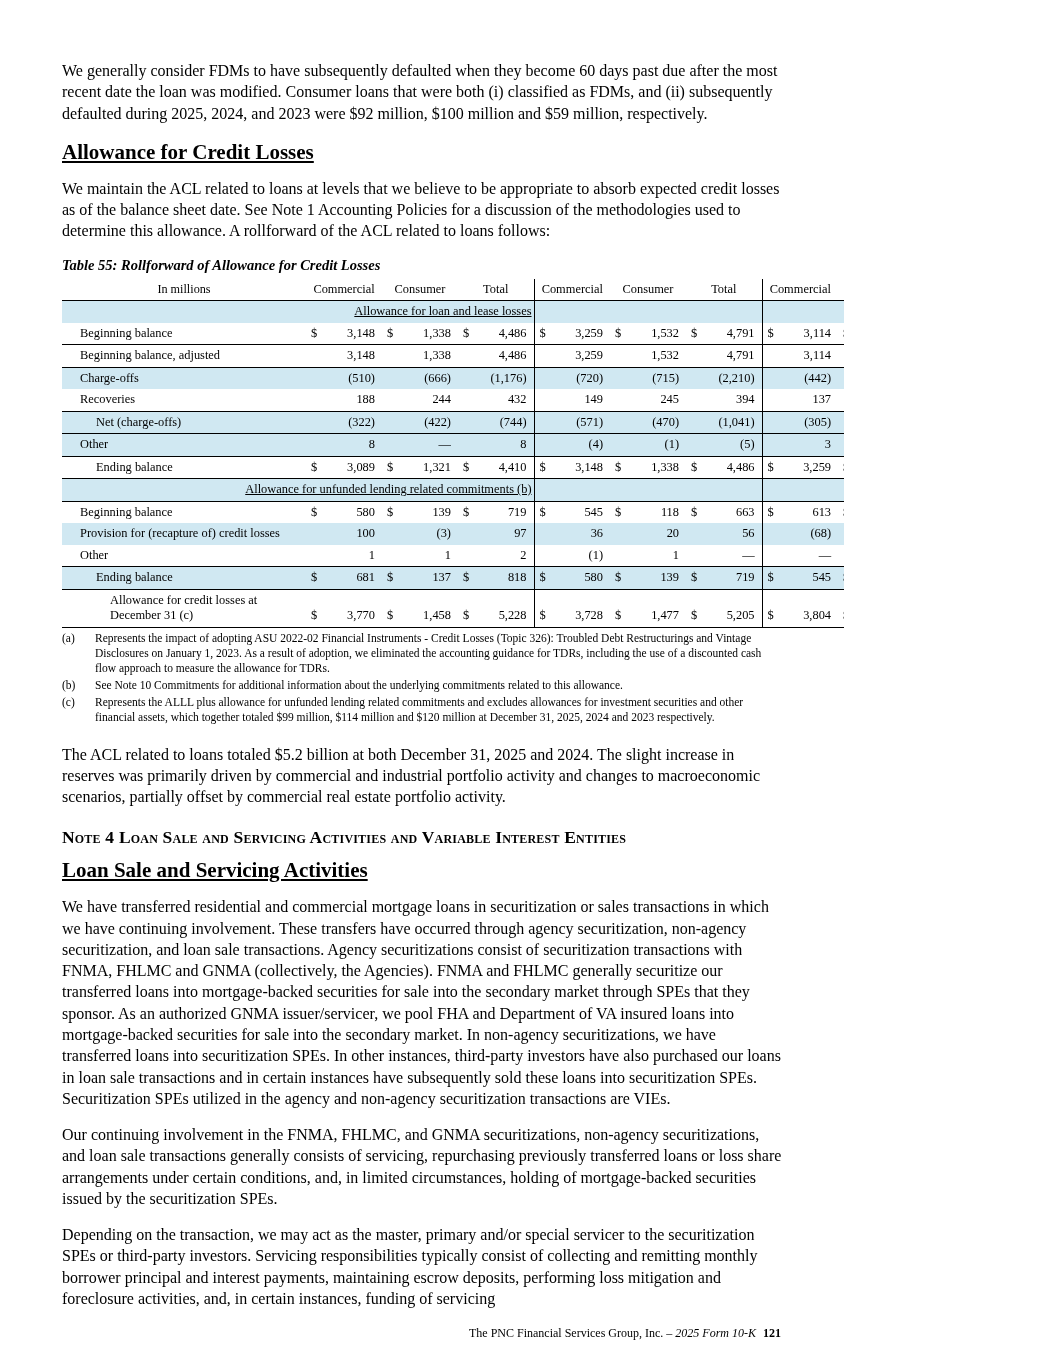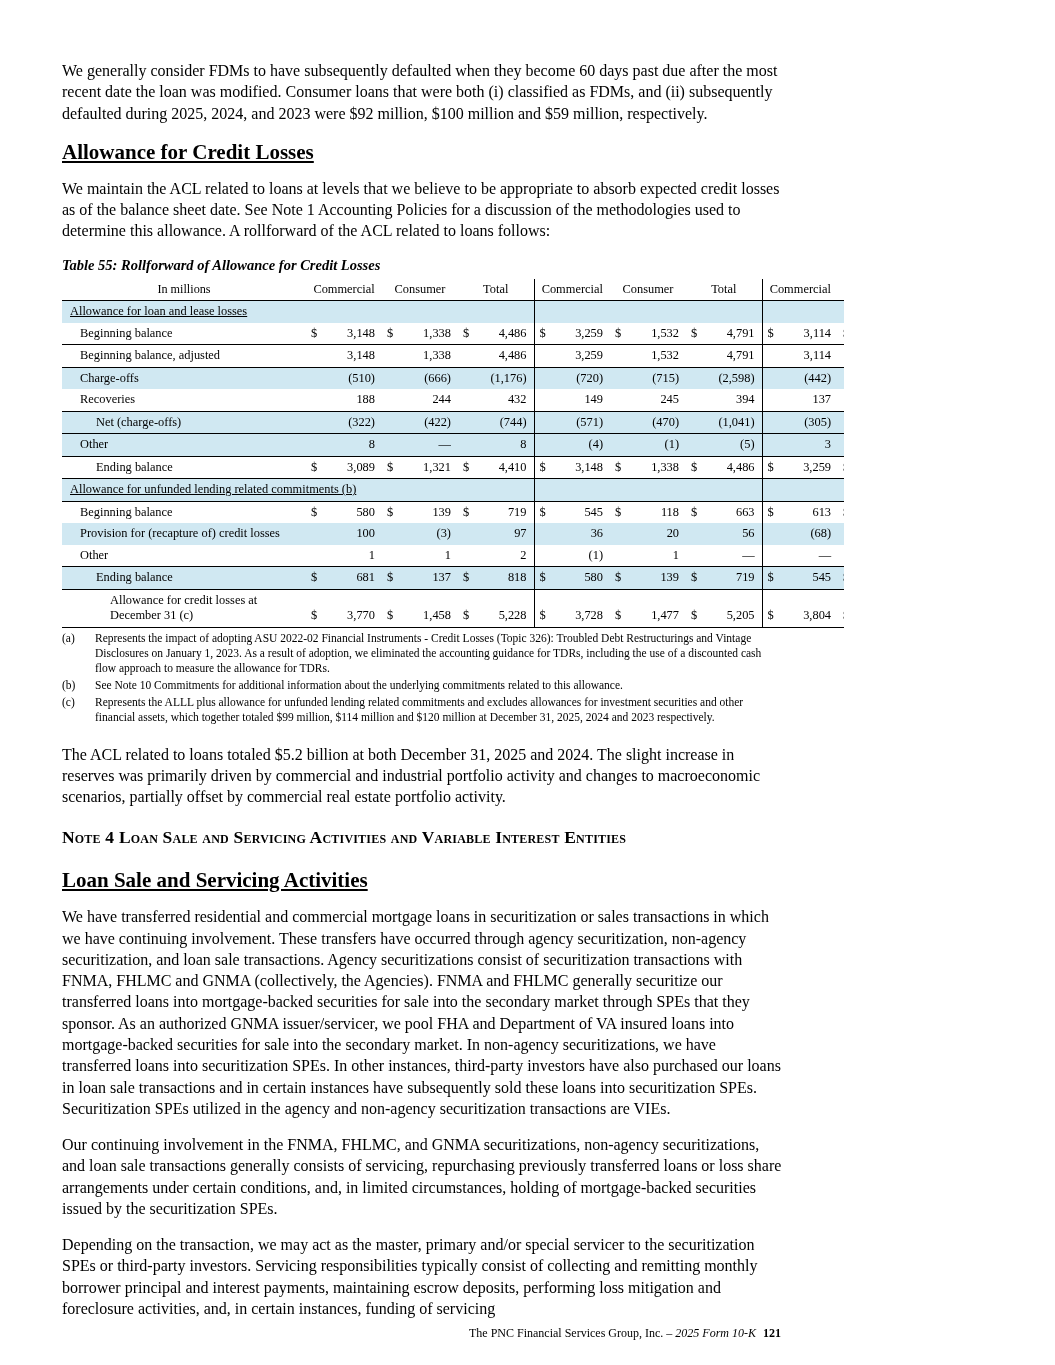--- a/index.html
+++ b/index.html
@@ -72,21 +72,21 @@
   td.lbl { text-align: left; }
   td.ind1 { padding-left: 18px; margin-top: 6px; }
   td.ind2 { padding-left: 34px; }
   td.ind3 { padding-left: 48px; }
   .section-label {
     text-decoration: underline;
     white-space: nowrap;
     padding-left: 4px;
     display: inline-block;
   }
-  .fin-table td.section-cell { padding-left: 4px; }
+  .fin-table td.section-cell { padding-left: 4px; text-align: right; }
   
   .footnotes { margin: 3px 0 18px 0; }
   .footnote { display: flex; font-size: 11.5px; line-height: 1.32; margin-bottom: 2px; }
   .footnote .marker { flex: 0 0 33px; }
   .footnote .fn-text { flex: 1; }
   
   .page-footer {
     position: absolute;
     right: 63px;
     bottom: 24px;
@@ -209,21 +209,21 @@
           <td class="val">(510)</td>
           <td class="dol"></td>
           <td class="val">(666)</td>
           <td class="dol"></td>
           <td class="val">(1,176)</td>
           <td class="dol grp-start"></td>
           <td class="val">(720)</td>
           <td class="dol"></td>
           <td class="val">(715)</td>
           <td class="dol"></td>
-          <td class="val">(2,598)</td>
+          <td class="val">(2,210)</td>
           <td class="dol grp-start"></td>
           <td class="val">(442)</td>
           <td class="dol"></td>
           <td class="val">(650)</td>
           <td class="dol"></td>
           <td class="val tbl-right">(1,092)</td>
         </tr>
         <tr class="">
           <td class="lbl ind1">Recoveries</td>
           <td class="dol"></td>
@@ -443,21 +443,21 @@
       <div class="footnote">
         <span class="marker">(c)</span>
         <span class="fn-text">Represents the ALLL plus allowance for unfunded lending related commitments and excludes allowances for investment securities and other financial assets, which together totaled $99 million, $114 million and $120 million at December 31, 2025, 2024 and 2023 respectively.</span>
       </div>
     </div>
 
   <p class="body-text">The ACL related to loans totaled $5.2 billion at both December 31, 2025 and 2024. The slight increase in reserves was primarily driven by commercial and industrial portfolio activity and changes to macroeconomic scenarios, partially offset by commercial real estate portfolio activity.</p>
 
   <h2 class="note-heading">Note 4 Loan Sale and Servicing Activities and Variable Interest Entities</h2>
 
-  <h3 class="section-heading" style="margin-top:20px;">Loan Sale and Servicing Activities</h3>
+  <h3 class="section-heading" style="margin-top:10px;">Loan Sale and Servicing Activities</h3>
 
   <p class="body-text">We have transferred residential and commercial mortgage loans in securitization or sales transactions in which we have continuing involvement. These transfers have occurred through agency securitization, non-agency securitization, and loan sale transactions. Agency securitizations consist of securitization transactions with FNMA, FHLMC and GNMA (collectively, the Agencies). FNMA and FHLMC generally securitize our transferred loans into mortgage-backed securities for sale into the secondary market through SPEs that they sponsor. As an authorized GNMA issuer/servicer, we pool FHA and Department of VA insured loans into mortgage-backed securities for sale into the secondary market. In non-agency securitizations, we have transferred loans into securitization SPEs. In other instances, third-party investors have also purchased our loans in loan sale transactions and in certain instances have subsequently sold these loans into securitization SPEs. Securitization SPEs utilized in the agency and non-agency securitization transactions are VIEs.</p>
   <p class="body-text">Our continuing involvement in the FNMA, FHLMC, and GNMA securitizations, non-agency securitizations, and loan sale transactions generally consists of servicing, repurchasing previously transferred loans or loss share arrangements under certain conditions, and, in limited circumstances, holding of mortgage-backed securities issued by the securitization SPEs.</p>
   <p class="body-text">Depending on the transaction, we may act as the master, primary and/or special servicer to the securitization SPEs or third-party investors. Servicing responsibilities typically consist of collecting and remitting monthly borrower principal and interest payments, maintaining escrow deposits, performing loss mitigation and foreclosure activities, and, in certain instances, funding of servicing</p>
 
   <div class="page-footer">
     <span>The PNC Financial Services Group, Inc. –</span>
     <span class="form-name">2025 Form 10-K</span>
     <span class="page-num">121</span>
   </div>

